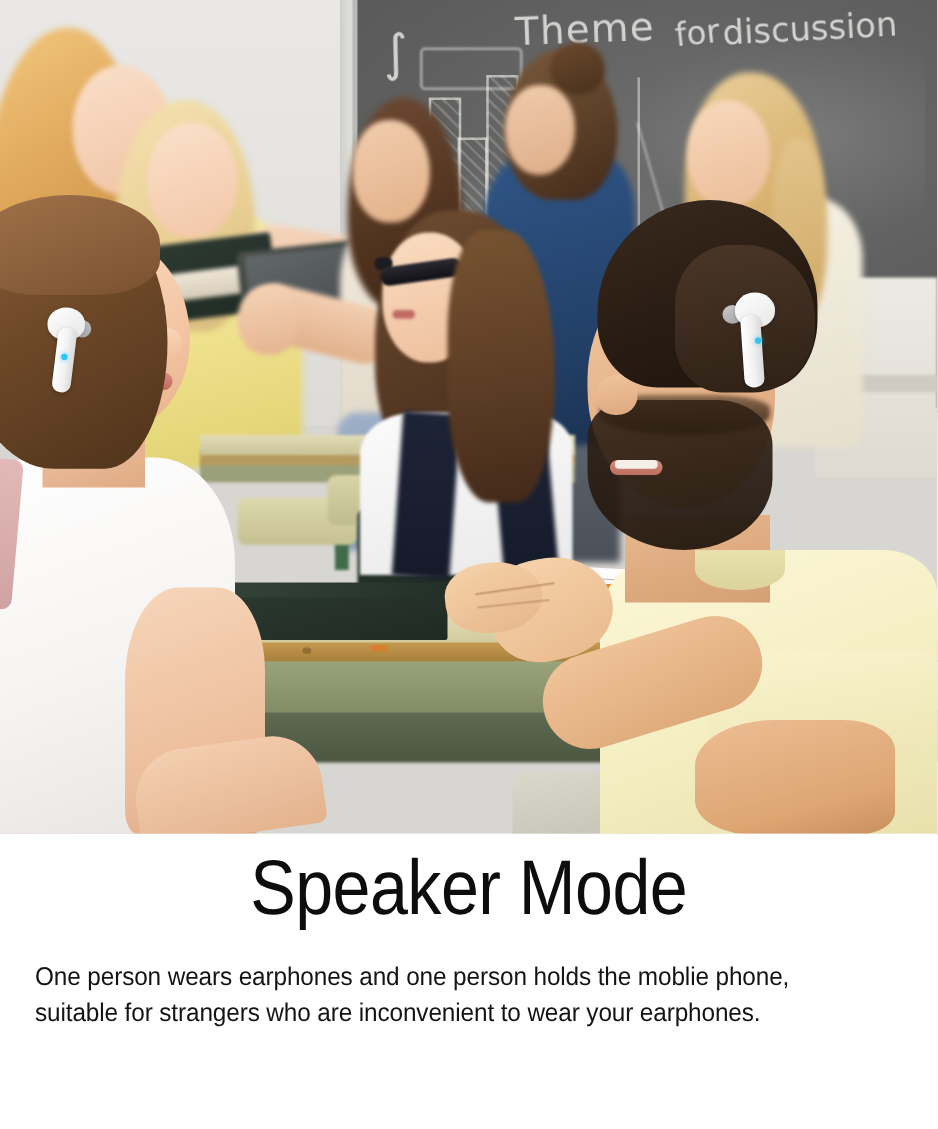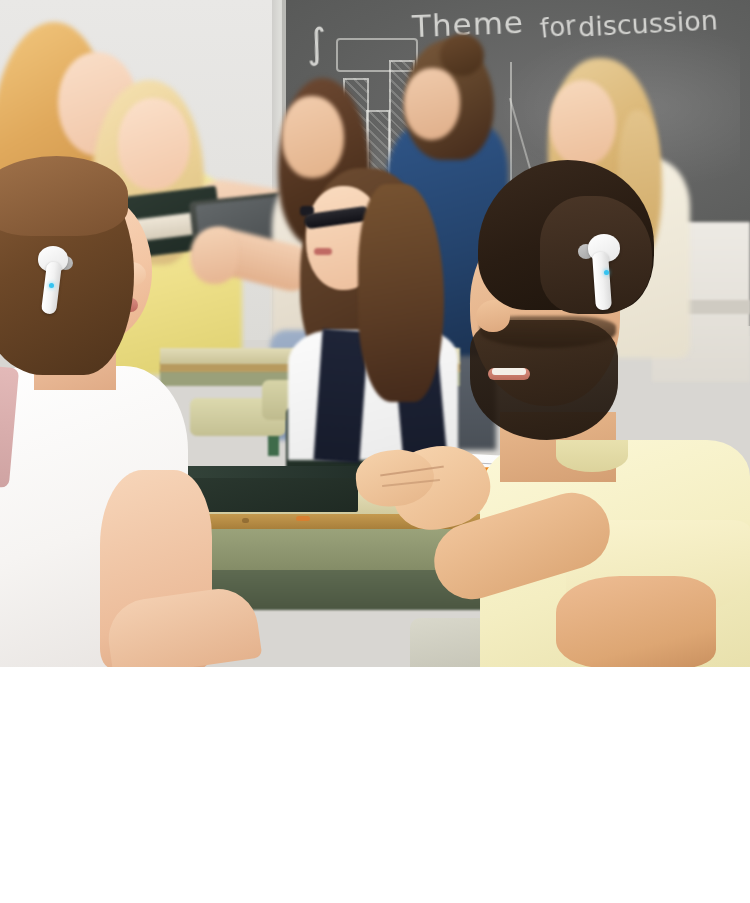--- a/index.html
+++ b/index.html
@@ -430,14 +430,18 @@
       <div class="lyr w-hair"></div>
       <div class="lyr w-hair-top"></div>
       <div class="lyr eb-l-tip"></div>
       <div class="lyr eb-l-bud"></div>
       <div class="lyr eb-l-stem"></div>
       <div class="lyr eb-l-led"></div>
 
     </div>
   </div>
 
+  <div class="textblock">
+    <div class="title">Speaker Mode</div>
+    <div class="desc">One person wears earphones and one person holds the moblie phone, suitable for strangers who are inconvenient to wear your earphones.</div>
+  </div>
 
 </div>
 
 </body></html>

